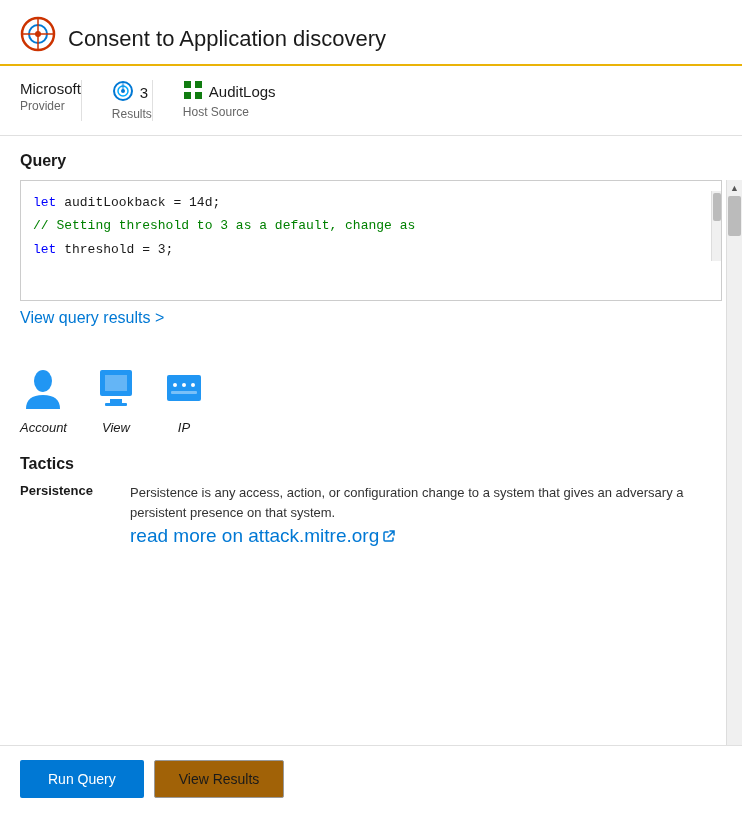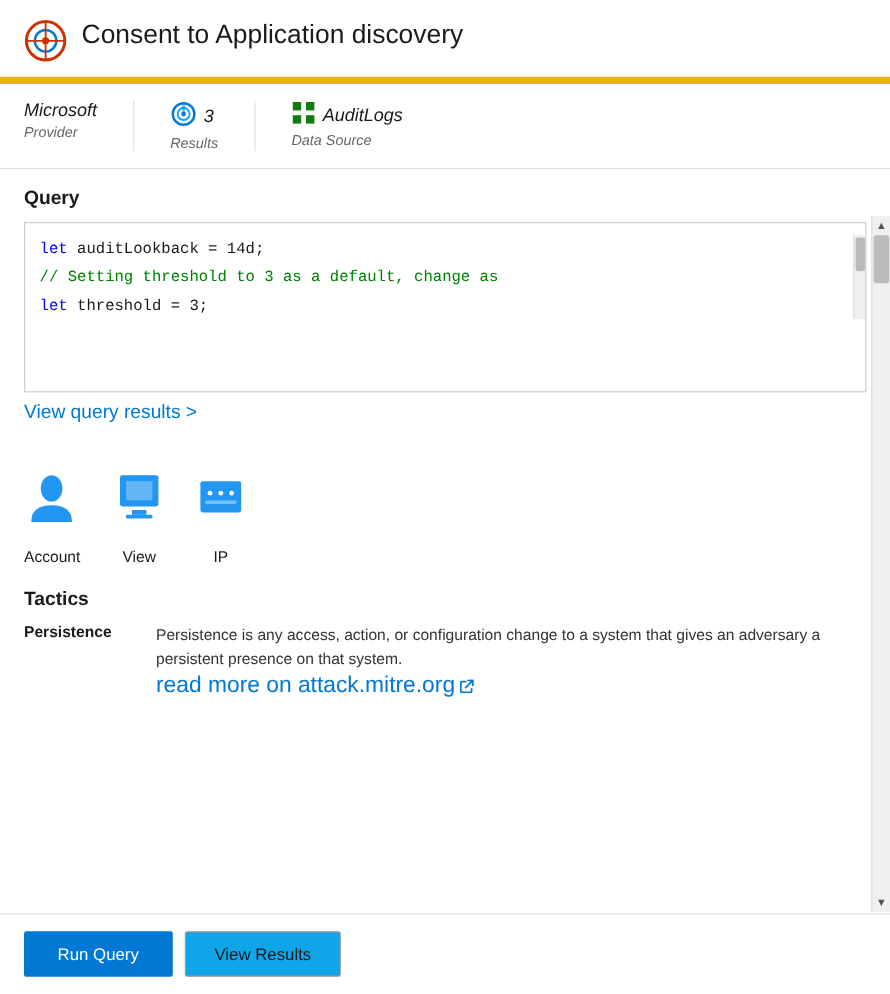--- a/index.html
+++ b/index.html
@@ -9,23 +9,23 @@
       color: #1a1a1a;
       background: #fff;
       width: 742px;
       min-height: 828px;
       position: relative;
       overflow: hidden;
     }
 
     .header {
       display: flex;
-      align-items: flex-start;
+      align-items: flex-end;
       padding: 16px 20px 12px 20px;
-      border-bottom: 6px solid #eab308;
+      border-bottom: 2px solid #eab308;
     }
 
     .header-icon {
       width: 36px;
       height: 36px;
       margin-right: 12px;
       flex-shrink: 0;
     }
 
     .header-title {
@@ -38,24 +38,22 @@
       display: flex;
       align-items: stretch;
       padding: 14px 20px;
       border-bottom: 1px solid #e0e0e0;
       gap: 0;
     }
 
     .meta-item {
       display: flex;
       flex-direction: column;
-      padding-right: 30px;
       margin-right: 30px;
       border-right: 1px solid #e0e0e0;
-      font-style: italic;
     }
     .meta-item:last-child {
       border-right: none;
     }
 
     .meta-item-header {
       display: flex;
       align-items: center;
       gap: 6px;
       font-size: 15px;
@@ -86,21 +84,21 @@
     .query-box {
       border: 1px solid #ccc;
       background: #fff;
       font-family: 'Courier New', monospace;
       font-size: 13px;
       padding: 10px 12px;
       overflow-x: hidden;
       overflow-y: hidden;
       position: relative;
       margin-bottom: 8px;
-      height: 142px;
+      height: 121px;
     }
 
     .code-line {
       white-space: nowrap;
       line-height: 1.8;
       overflow: hidden;
     }
 
     .kw-blue { color: #0000ff; font-weight: 500; }
     .kw-green { color: #008000; }
@@ -123,23 +121,24 @@
       display: flex;
       gap: 30px;
       margin-top: 10px;
       align-items: flex-end;
     }
 
     .entity-item {
       display: flex;
       flex-direction: column;
       align-items: center;
-      gap: 18px;
+      gap: 8px;
       font-size: 13px;
       color: #1a1a1a;
+      font-style: italic;
     }
 
     .tactics-section {
       margin-bottom: 20px;
     }
 
     .tactic-row {
       display: flex;
       gap: 20px;
       margin-top: 6px;
@@ -162,21 +161,21 @@
       color: #0078d4;
       text-decoration: none;
       display: inline-flex;
       align-items: center;
       gap: 4px;
       font-size: 19px;
     }
 
     .footer {
       position: absolute;
-      bottom: 0;
+      bottom: 16px;
       left: 0;
       right: 0;
       display: flex;
       padding: 14px 20px;
       gap: 10px;
       border-top: 1px solid #e0e0e0;
       background: #fff;
     }
 
     .btn-primary {
@@ -184,21 +183,21 @@
       color: #fff;
       border: none;
       padding: 10px 28px;
       font-size: 14px;
       font-weight: 500;
       cursor: pointer;
       border-radius: 2px;
     }
 
     .btn-secondary {
-      background: #0ea5e9;
+      background: #a16207;
       color: #1a1a1a;
       border: 1px solid #999;
       padding: 10px 24px;
       font-size: 14px;
       cursor: pointer;
       border-radius: 2px;
     }
 
     
     .right-scrollbar {
@@ -283,21 +282,21 @@
       <span>
         <svg width="20" height="20" viewBox="0 0 20 20" xmlns="http://www.w3.org/2000/svg">
           <rect x="1" y="1" width="7" height="7" fill="#107c10"></rect>
           <rect x="12" y="1" width="7" height="7" fill="#107c10"></rect>
           <rect x="1" y="12" width="7" height="7" fill="#107c10"></rect>
           <rect x="12" y="12" width="7" height="7" fill="#107c10"></rect>
         </svg>
       </span>
       <span>AuditLogs</span>
     </div>
-    <div class="meta-item-sub">Data Source</div>
+    <div class="meta-item-sub">Host Source</div>
   </div>
 </div>
 
 <div class="right-scrollbar">
   <div class="scroll-arrow">▲</div>
   <div class="scroll-thumb-area">
     <div class="scroll-thumb"></div>
   </div>
   <div class="scroll-arrow">▼</div>
 </div>

